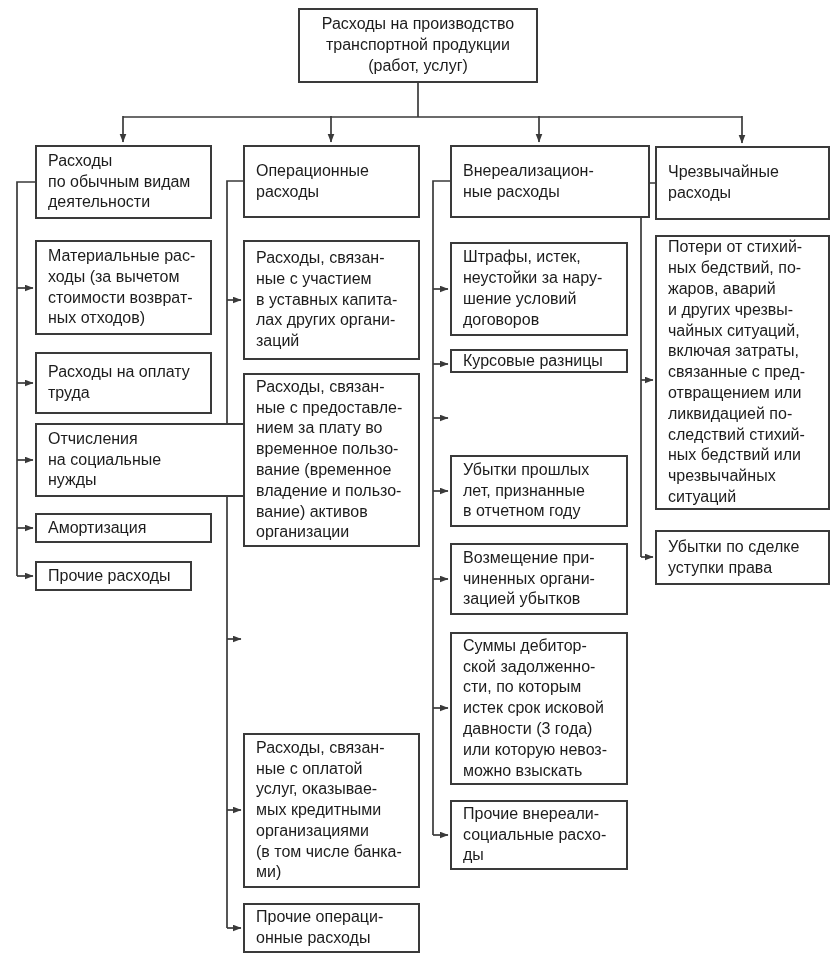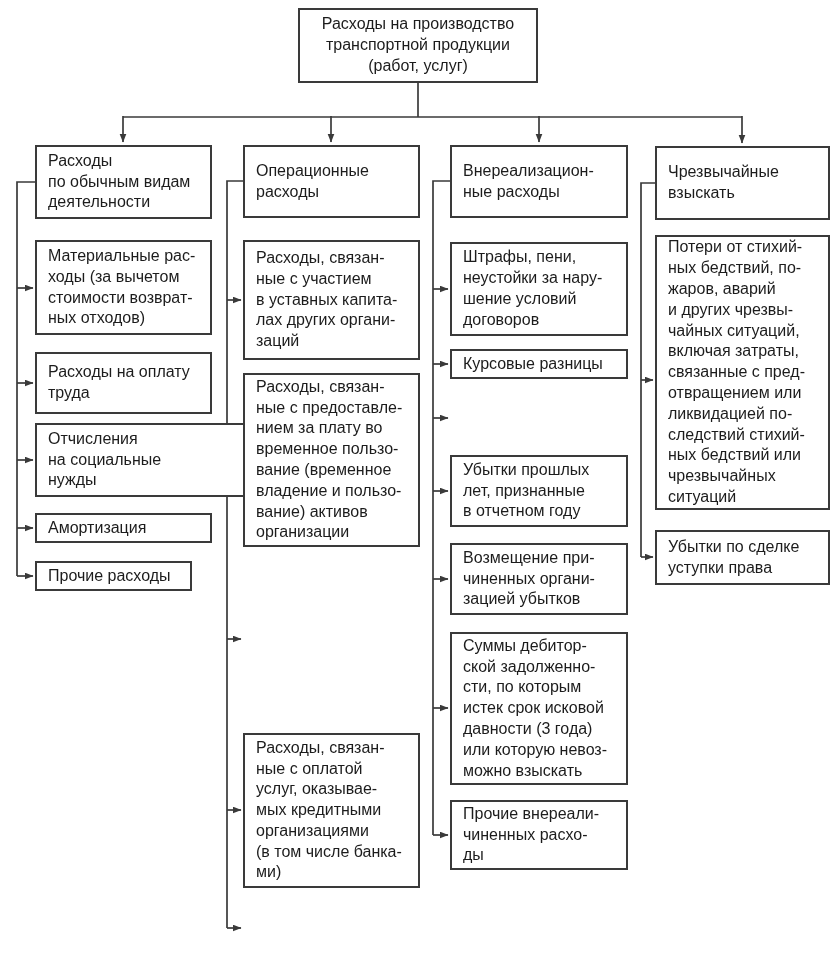--- a/index.html
+++ b/index.html
@@ -126,47 +126,49 @@
 владение и пользо-
 вание) активов
 организации</div>
   <div class="node" style="left:243px;top:733px;width:177px;height:155px">Расходы, связан-
 ные с оплатой
 услуг, оказывае-
 мых кредитными
 организациями
 (в том числе банка-
 ми)</div>
+  <div class="node" style="left:243px;top:903px;width:177px;height:50px">Прочие операци-
+онные расходы</div>
 
-  <div class="node" style="left:450px;top:145px;width:178px;height:73px">Внереализацион-
+  <div class="node" style="left:450px;top:145px;width:200px;height:73px">Внереализацион-
 ные расходы</div>
-  <div class="node" style="left:450px;top:242px;width:178px;height:94px">Штрафы, пени,
+  <div class="node" style="left:450px;top:242px;width:178px;height:94px">Штрафы, истек,
 неустойки за нару-
 шение условий
 договоров</div>
-  <div class="node" style="left:450px;top:349px;width:178px;height:30px">Курсовые разницы</div>
+  <div class="node" style="left:450px;top:349px;width:178px;height:24px">Курсовые разницы</div>
   <div class="node" style="left:450px;top:455px;width:178px;height:72px">Убытки прошлых
 лет, признанные
 в отчетном году</div>
   <div class="node" style="left:450px;top:543px;width:178px;height:72px">Возмещение при-
 чиненных органи-
 зацией убытков</div>
   <div class="node" style="left:450px;top:632px;width:178px;height:153px">Суммы дебитор-
 ской задолженно-
 сти, по которым
 истек срок исковой
 давности (3 года)
 или которую невоз-
 можно взыскать</div>
   <div class="node" style="left:450px;top:800px;width:178px;height:70px">Прочие внереали-
-чиненных расхо-
+социальные расхо-
 ды</div>
 
   <div class="node" style="left:655px;top:146px;width:175px;height:74px">Чрезвычайные
-взыскать</div>
+расходы</div>
   <div class="node" style="left:655px;top:235px;width:175px;height:275px">Потери от стихий-
 ных бедствий, по-
 жаров, аварий
 и других чрезвы-
 чайных ситуаций,
 включая затраты,
 связанные с пред-
 отвращением или
 ликвидацией по-
 следствий стихий-

